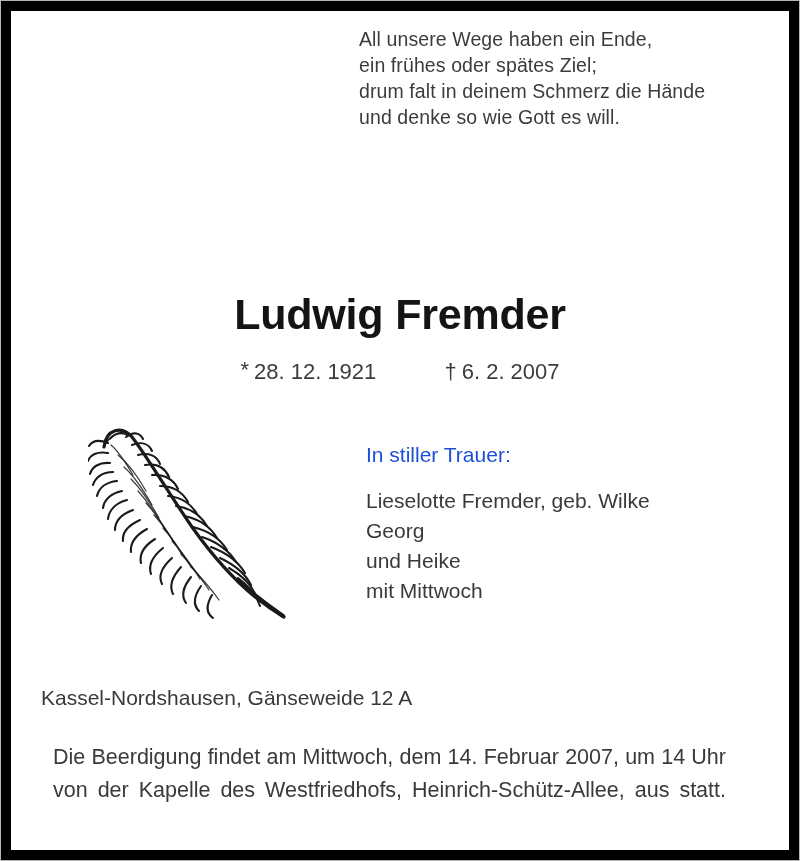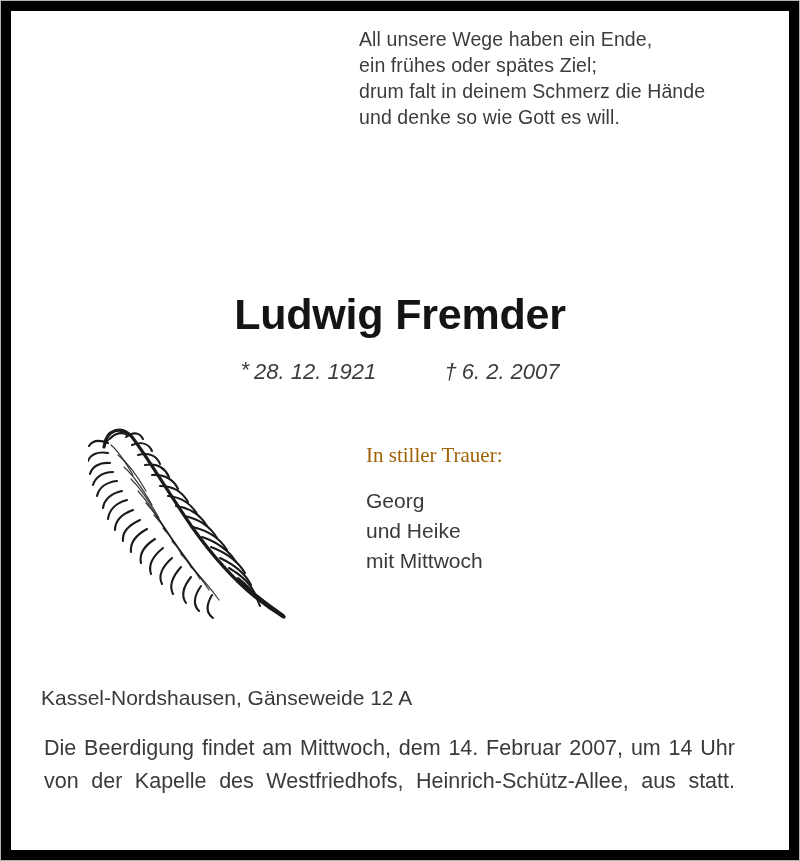--- a/index.html
+++ b/index.html
@@ -115,21 +115,20 @@
     left: 11px;
     top: 358px;
     width: 778px;
     text-align: center;
     font-size: 22px;
     line-height: 28px;
     color: #3c3c3c;
   }
   .date-item {
     display: inline-block;
-    font-style: italic;
   }
   .date-birth { margin-right: 62px; }
   .date-sym {
     display: inline-block;
     margin-right: 5px;
   }
   .date-sym.star { position: relative; top: -2px; }
 
   
   #feather-illustration {
@@ -148,52 +147,51 @@
   
   #mourners-block {
     position: absolute;
     left: 366px;
     top: 440px;
     width: 390px;
   }
   #mourners-heading {
     font-size: 21px;
     line-height: 30px;
-    color: #a16207;
+    color: #1d4ed8;
     margin-bottom: 16px;
-    font-family: Liberation Serif, serif;
   }
   .mourner-line {
     font-size: 21px;
     line-height: 30px;
     color: #3a3a3a;
     white-space: pre;
   }
 
   
   #footer-block {
     position: absolute;
     left: 41px;
     top: 683px;
     width: 697px;
   }
   #address-line {
     font-size: 21px;
     line-height: 30px;
     color: #3a3a3a;
-    margin-bottom: 19px;
+    margin-bottom: 28px;
     white-space: pre;
   }
   .funeral-text {
     font-size: 21.5px;
     line-height: 33px;
     color: #3a3a3a;
     text-align: justify;
     text-justify: inter-word;
-    margin: 3px;
+    margin: 12px;
   }
   .funeral-text::after {
     content: "";
     display: inline-block;
     width: 100%;
   }
 </style>
 </head>
 <body>
 
@@ -285,20 +283,21 @@
         <g stroke-width="1.6">
           <path d="M17 30 C 22 20, 31 16, 39 20"></path>
           <path d="M22 24 C 27 18, 34 16, 40 19"></path>
         </g>
       </g>
     </svg>
   </div>
 
   <div id="mourners-block">
     <div id="mourners-heading">In stiller Trauer:</div>
+    <div class="mourner-line">Lieselotte Fremder, geb. Wilke</div>
     <div class="mourner-line">Georg</div>
     <div class="mourner-line">und Heike</div>
     <div class="mourner-line">mit Mittwoch</div>
   </div>
 
   <div id="footer-block">
     <div id="address-line">Kassel-Nordshausen, Gänseweide 12 A</div>
     <p class="funeral-text">Die Beerdigung findet am Mittwoch, dem 14. Februar 2007, um 14 Uhr von der Kapelle des Westfriedhofs, Heinrich-Schütz-Allee, aus statt.</p>
   </div>
 

